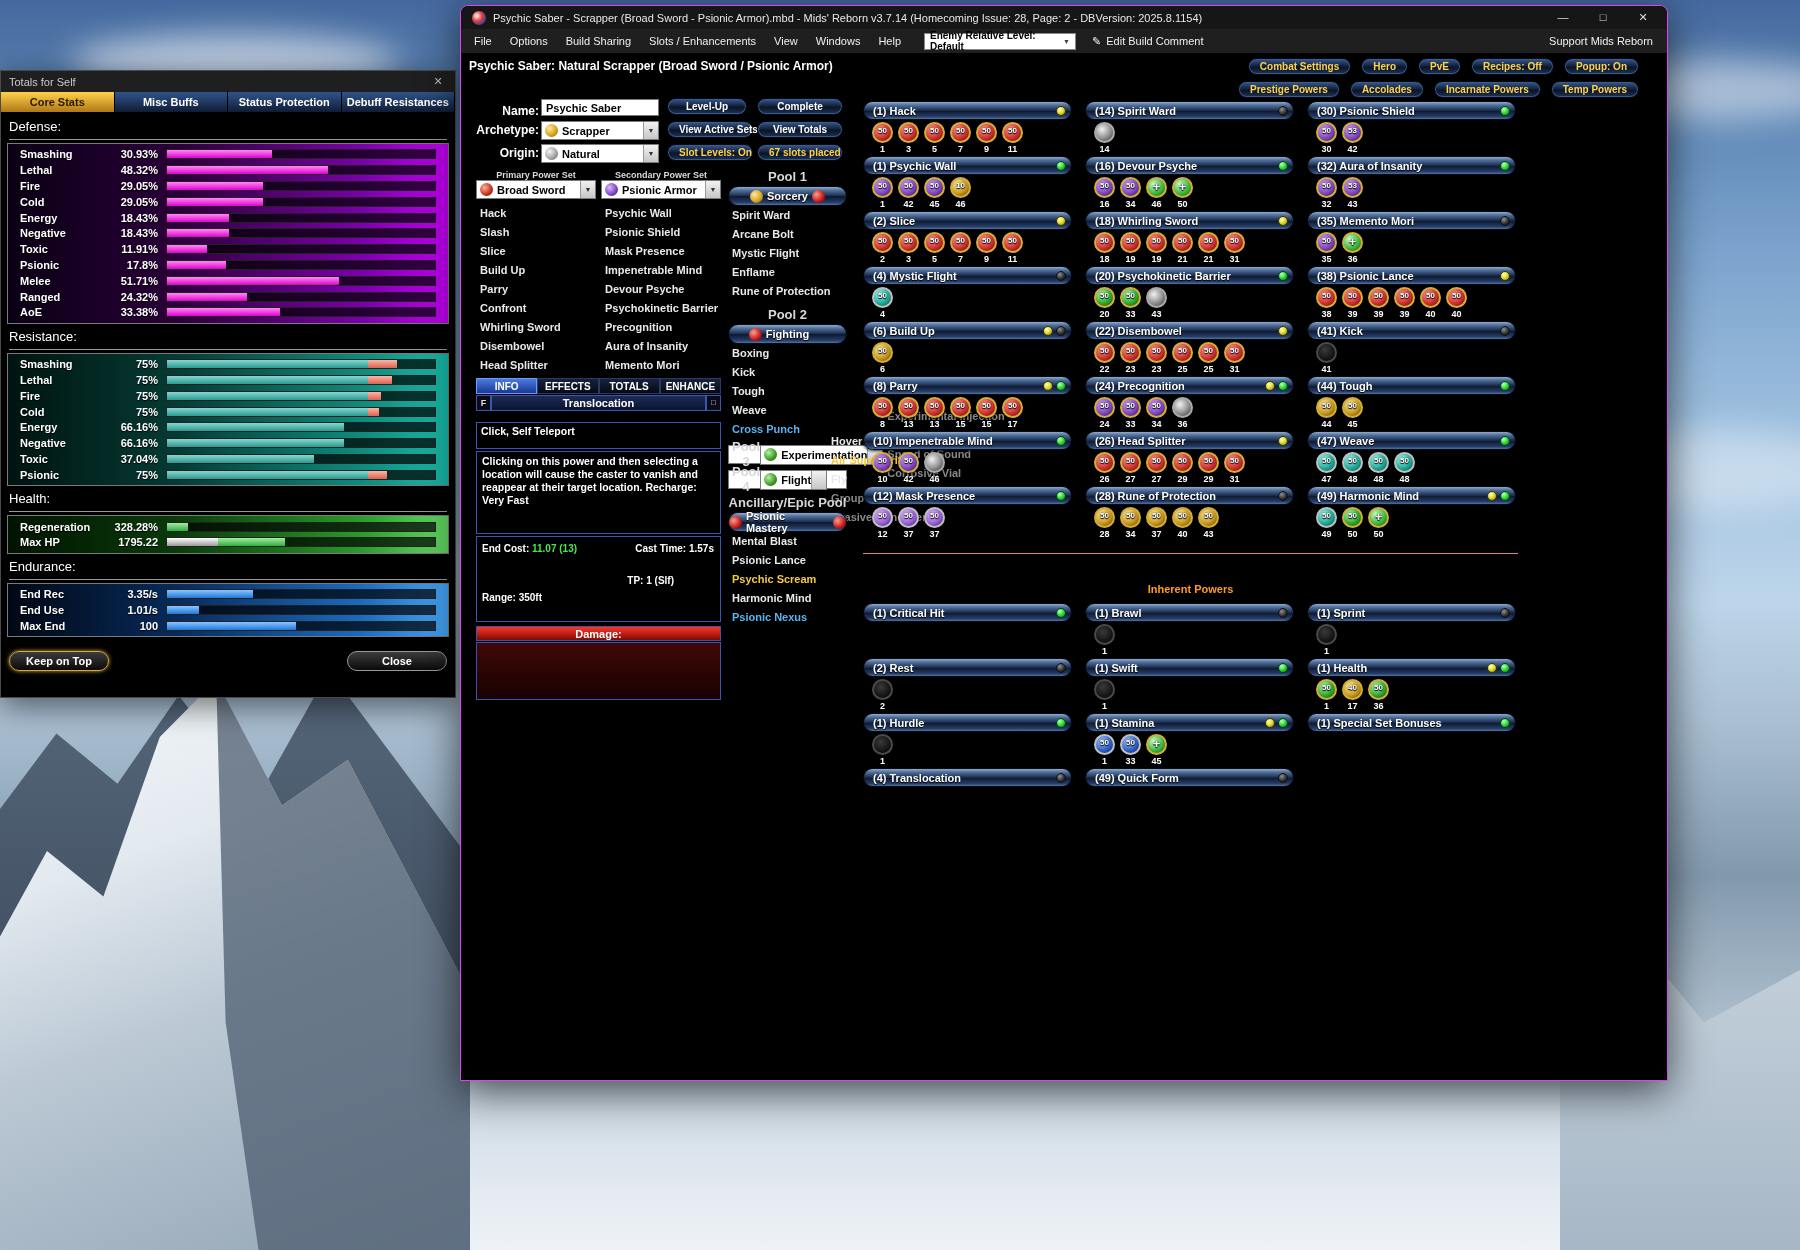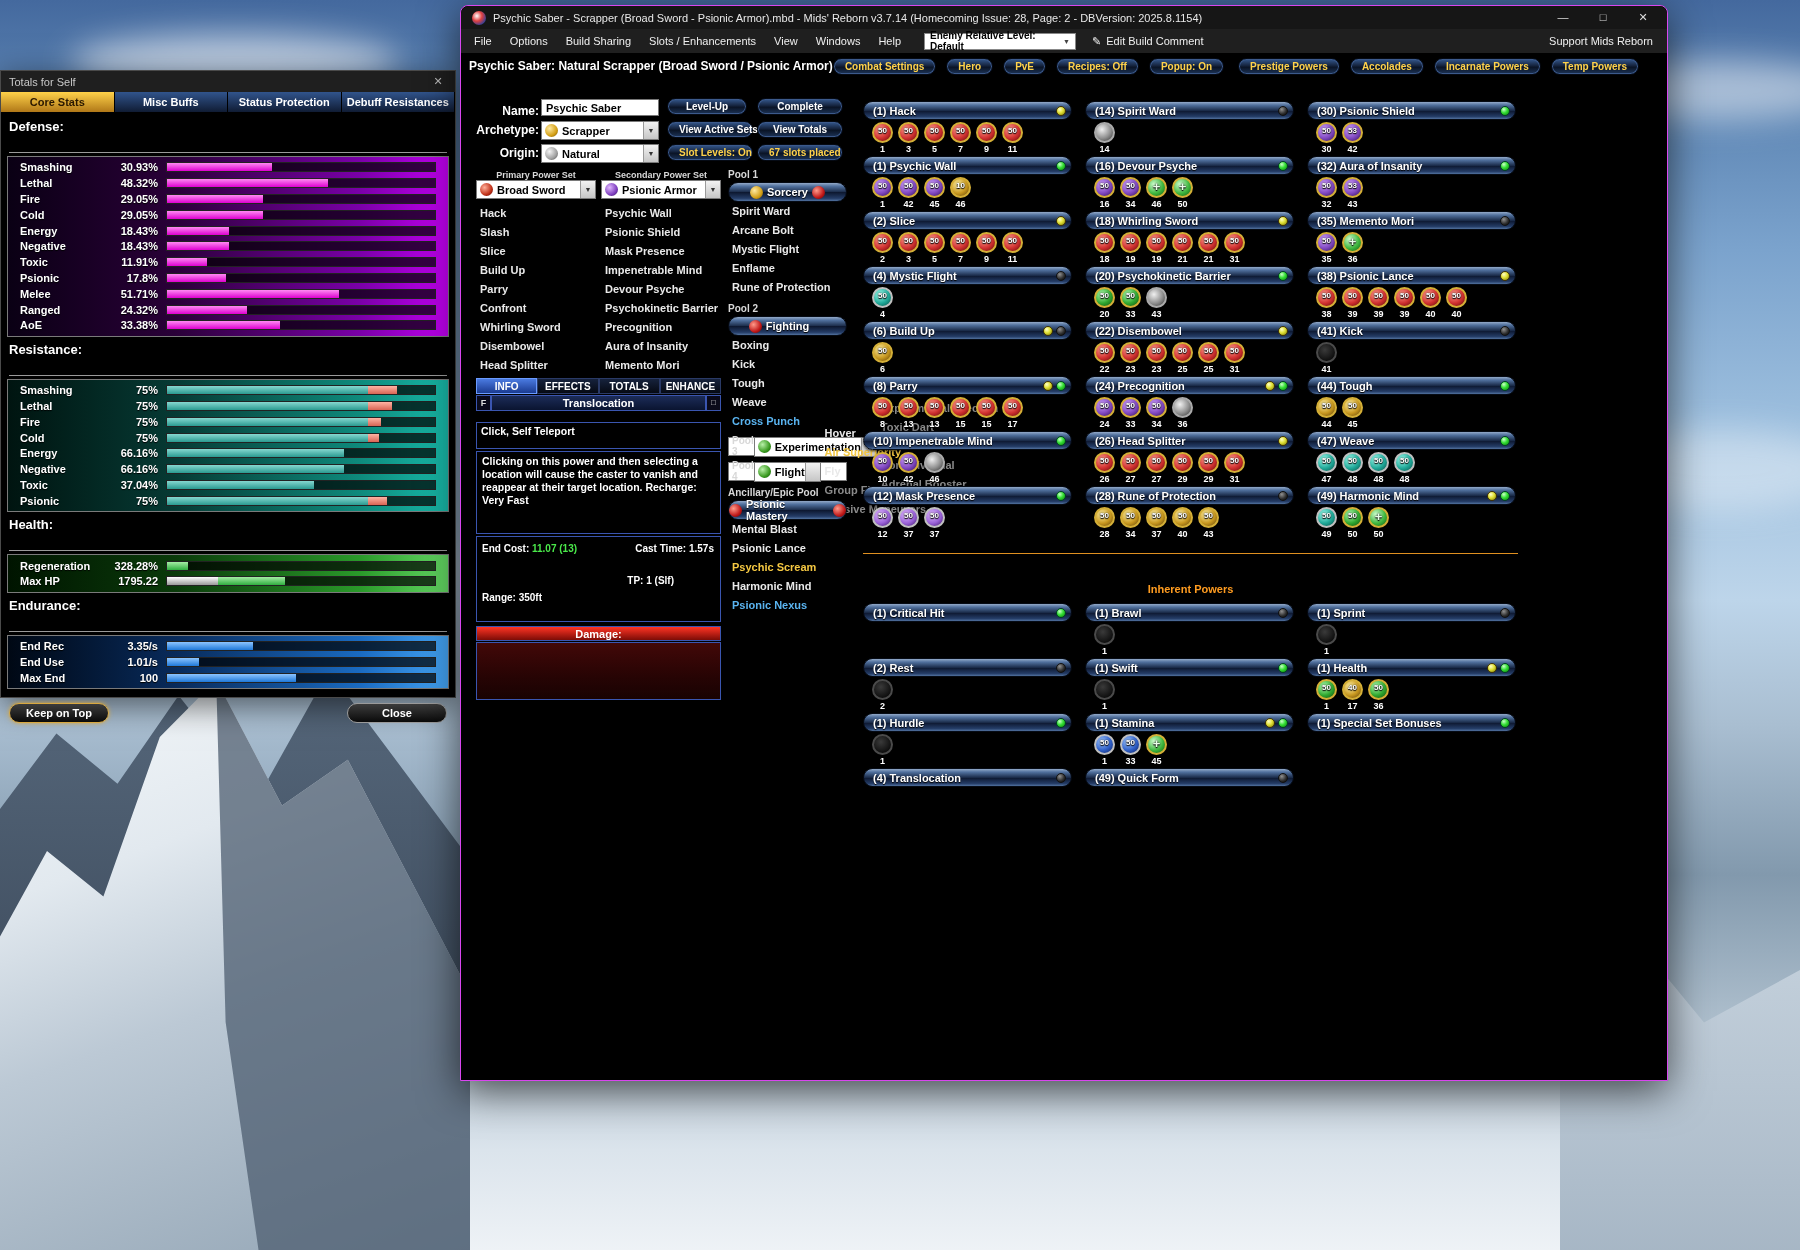--- a/index.html
+++ b/index.html
@@ -21,21 +21,21 @@
 .ridge2{position:absolute;left:1560px;top:900px;width:240px;height:350px;background:linear-gradient(180deg,#cfdae4,#9fb0c0);clip-path:polygon(0 40%,30% 10%,60% 35%,100% 20%,100% 100%,0 100%);opacity:.9}
 
 
 .totals-window{position:absolute;left:0;top:70px;width:456px;height:628px;background:#000;border:1px solid #4a4a4a;box-shadow:0 8px 30px rgba(0,0,0,.55)}
 .tw-titlebar{height:21px;background:#1f1f1f;color:#c8c8c8;font-size:11px;display:flex;align-items:center;padding:0 8px}
 .tw-close{margin-left:auto;color:#bbb;width:18px;text-align:center;cursor:default}
 .tw-tabs{display:flex;height:20px}
 .tw-tab{flex:1;display:flex;align-items:center;justify-content:center;font-size:11px;font-weight:bold;color:#fff;background:linear-gradient(180deg,#31548c,#101c34);border-right:1px solid #000}
 .tw-tab.active{background:linear-gradient(180deg,#ffd24a,#b07818);color:#2a1800}
 .tw-body{padding:2px 6px}
-.tw-sec-header{font-size:13px;font-weight:bold;color:#fff;border-bottom:1px solid #9a9a9a;margin:5px 2px 3px;padding-bottom:18px}
+.tw-sec-header{font-size:13px;font-weight:normal;color:#fff;border-bottom:1px solid #9a9a9a;margin:5px 2px 3px;padding-bottom:5px}
 .tw-panel{border:1px solid #7a7a7a;padding:3px 12px;display:flex;flex-direction:column;gap:1px}
 .tw-panel.def{background:linear-gradient(90deg,#0a0014 0%,#2a0038 38%,#7a00a8 80%,#c000f0 100%)}
 .tw-panel.res{background:linear-gradient(90deg,#001410 0%,#063a34 38%,#0e8a7c 80%,#18b8a8 100%)}
 .tw-panel.hp{background:linear-gradient(90deg,#001400 0%,#0a3a0a 38%,#2a9a2a 80%,#64d864 100%)}
 .tw-panel.end{background:linear-gradient(90deg,#000814 0%,#082a5a 38%,#1a6ac0 80%,#44a4f4 100%)}
 .tw-row{display:flex;align-items:center;height:14.8px;font-size:11px;font-weight:bold;color:#fff;text-shadow:0 1px 1px #000}
 .tw-label{width:88px}
 .tw-value{width:58px;text-align:right;padding-right:8px}
 .tw-track{flex:1;height:10px;background:rgba(0,0,0,.7);border:1px solid #222;display:flex;overflow:hidden}
 .seg{height:100%}
@@ -57,21 +57,21 @@
 .mw-title{font-size:11px;color:#e8e8e8;white-space:nowrap;overflow:hidden}
 .mw-controls{margin-left:auto;display:flex}
 .mw-ctl{width:40px;text-align:center;font-size:11px;color:#ddd;line-height:23px}
 .mw-menubar{height:24px;background:#1f1f1f;display:flex;align-items:center;font-size:11px;color:#efefef;padding:0 4px}
 .mitem{padding:0 9px}
 .enemy-combo{width:152px;height:17px;background:#fff;color:#000;font-size:10px;font-weight:bold;display:flex;align-items:center;padding:0 5px;margin-left:14px;border:1px solid #888}
 .enemy-combo .tri{margin-left:auto;font-size:7px;color:#444}
 .edit-comment{display:flex;align-items:center;gap:5px;margin-left:16px}
 .support{margin-left:auto;padding-right:10px}
 .mw-subtitle{position:absolute;left:8px;top:53px;font-size:12px;font-weight:bold;color:#fff}
-.top-pills{position:absolute;right:28px;top:52px;display:flex;flex-direction:row;align-items:flex-end;gap:14px}
+.top-pills{position:absolute;right:28px;top:52px;display:flex;flex-direction:column;align-items:flex-end;gap:6px}
 .prow{display:flex;gap:10px}
 .pill{height:17px;line-height:15px;padding:0 11px;border-radius:9px;background:linear-gradient(180deg,#35598f 0%,#15233d 45%,#0a1426 55%,#1d3458 100%);border:1px solid #050a14;box-shadow:inset 0 0 0 1px #3c5a8c;font-size:10px;font-weight:bold;color:#ffd24a;white-space:nowrap}
 .pill.white{color:#fff}
 
 .char-label{position:absolute;width:70px;text-align:right;font-size:12px;font-weight:bold;color:#fff}
 .name-input{position:absolute;left:80px;top:93px;width:118px;height:17px;background:#fff;border:1px solid #777;font-size:11px;font-weight:bold;color:#000;padding:0 4px}
 .combo{display:flex;align-items:center;background:#fff;border:1px solid #7a7a7a;height:19px;font-size:11px;font-weight:bold;color:#000;padding-left:3px}
 .cicon{width:13px;height:13px;border-radius:50%;margin-right:4px;flex:none}
 .cred{background:radial-gradient(circle at 35% 35%,#ffb09a,#c03018 60%,#500000)}
 .cpurple{background:radial-gradient(circle at 35% 35%,#e0b8ff,#8040c0 60%,#2a0a50)}
@@ -82,21 +82,21 @@
 .cbtn{position:absolute;text-align:center}
 
 .ps-label{position:absolute;width:120px;text-align:center;font-size:9px;font-weight:bold;color:#d8d8d8}
 .ps-combo{position:absolute;width:120px}
 .plist{display:flex;flex-direction:column}
 .plist div{font-size:11px;font-weight:bold;line-height:19px;padding-left:4px;white-space:nowrap}
 .ps-list{position:absolute;width:122px}
 .w{color:#e9e9e9}.g{color:#8a8a8a}.y{color:#f5c842}.b{color:#5ab4f0}
 
 .pools{position:absolute;left:267px;top:163px;width:119px;display:flex;flex-direction:column;gap:6px}
-.pool-label{font-size:10px;font-weight:bold;color:#d8d8d8;text-align:left;margin-bottom:2px}
+.pool-label{font-size:13px;font-weight:bold;color:#d8d8d8;text-align:center;margin-bottom:2px}
 .poolbar{height:20px;border-radius:10px;background:linear-gradient(180deg,#93aac9 0%,#51719e 18%,#1b2c4a 50%,#0d1830 52%,#243c66 85%,#51719e 100%);border:1px solid #060b14;display:none;align-items:center;justify-content:center;gap:4px;font-size:11px;font-weight:bold;color:#fff;text-shadow:0 1px 1px #000}
 .pcombo{display:none;height:20px}
 .pblock.bar .poolbar{display:flex}
 .pblock.combo .pcombo{display:flex}
 .picon{width:13px;height:13px;border-radius:50%;visibility:hidden;flex:none}
 .picon.pgold,.picon.pred,.picon.pgreen{visibility:visible}
 .pgold{background:radial-gradient(circle at 35% 35%,#ffe9a0,#d4a017 60%,#6a4a00)}
 .pred{background:radial-gradient(circle at 35% 35%,#ff9a8a,#c01818 60%,#500000)}
 
 .info{position:absolute;left:15px;top:372px;width:245px;color:#fff}

